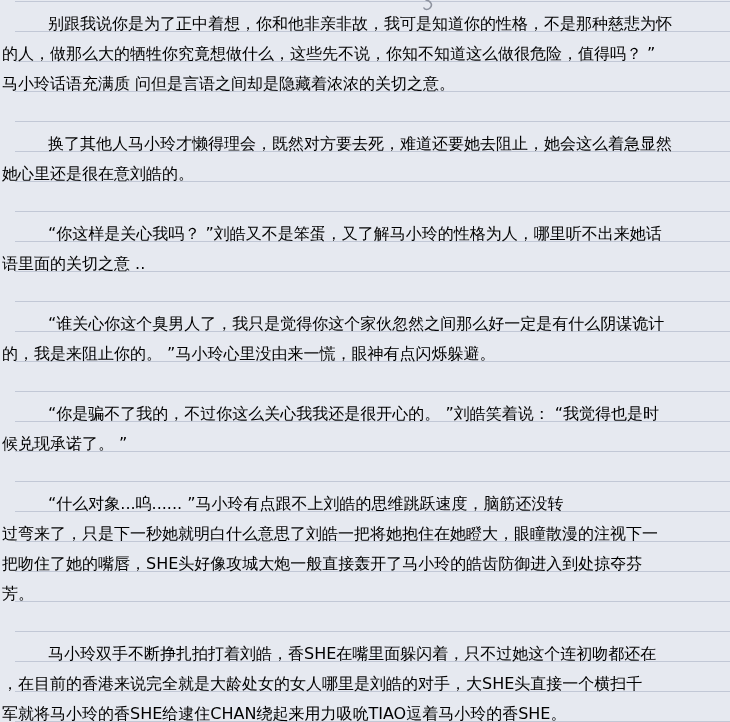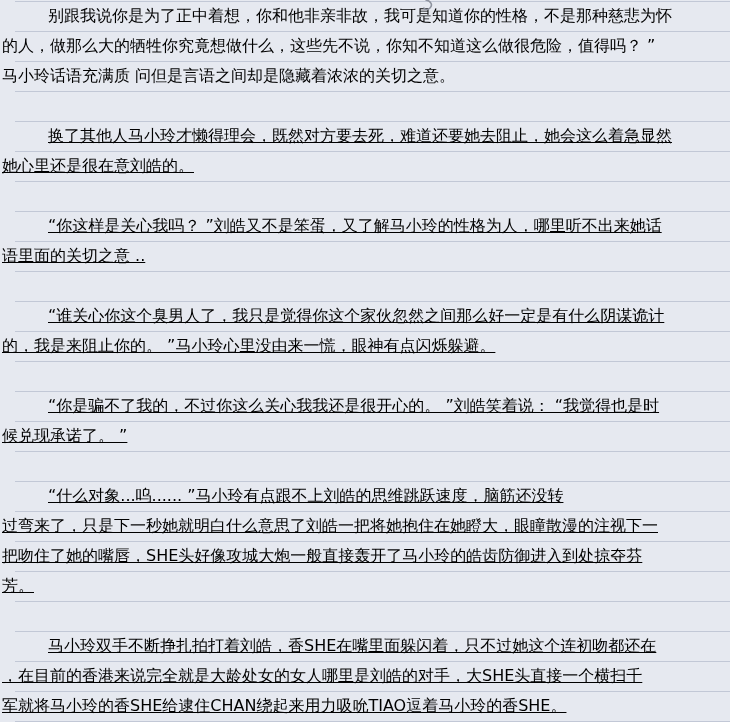--- a/index.html
+++ b/index.html
@@ -31,24 +31,24 @@
     left: 2px;
     top: 1px;
     width: 726px;
     color: var(--fg, #000000);
     font-size: 16px;
     line-height: 30px;
     white-space: pre;
   }
   .paragraph + .paragraph {
     margin-top: 30px;
-    text-decoration: underline;
   }
   .line.first {
     text-indent: 46px;
+    margin-top: 8px;
   }
   .cursor-fragment {
     position: absolute;
     left: 420px;
     top: 0;
   }
 </style>
 </head>
 <body style="background: rgb(230, 233, 240);">
 

